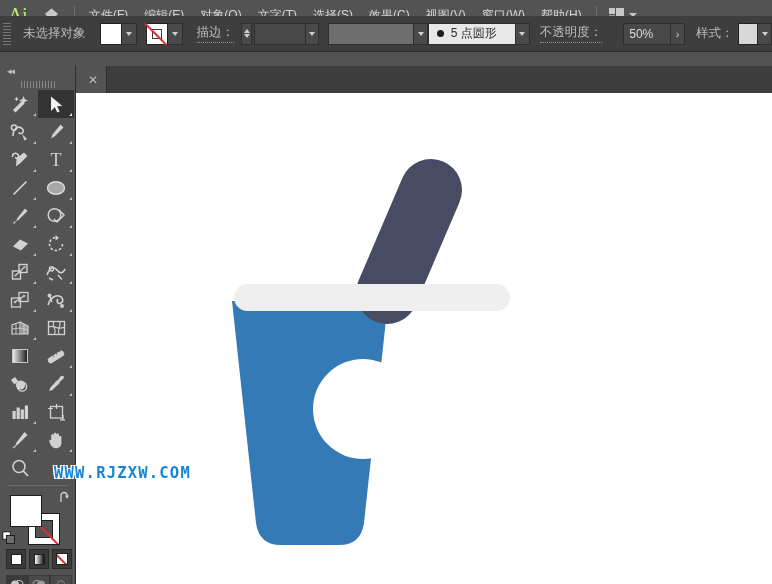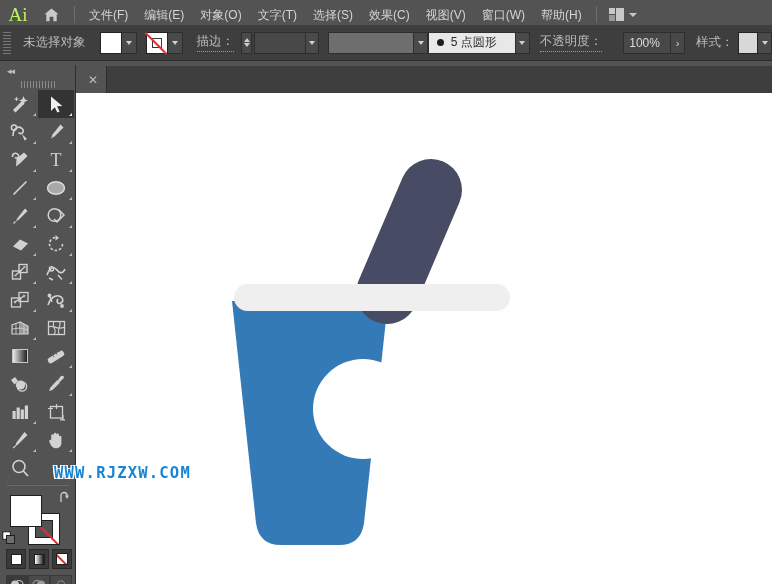--- a/index.html
+++ b/index.html
@@ -36,21 +36,21 @@
   .arrange-box { display: flex; align-items: center; gap: 5px; padding: 0 6px; }
   .arrange-glyph { position: relative; width: 15px; height: 13px; }
   .arrange-glyph i { position: absolute; background: #c8c8c8; display: block; }
   .chev {
     width: 0; height: 0; border-left: 4px solid transparent;
     border-right: 4px solid transparent; border-top: 4.5px solid #c8c8c8;
   }
 
   
   #controlbar {
-    position: absolute; left: 0; top: 25px; width: 772px; height: 36px;
+    position: absolute; left: 0; top: 16px; width: 772px; height: 36px;
     background: #3e3e3e; display: flex; align-items: center;
     border-bottom: 1px solid #2c2c2c;
   }
   .grip {
     width: 9px; height: 22px; margin-left: 3px; margin-right: 4px;
     background-image: repeating-linear-gradient(to bottom,
       #787878 0px, #787878 1px, #3e3e3e 1px, #3e3e3e 3px);
   }
   .cb-label { font-size: 12.5px; color: #bdbdbd; white-space: nowrap; }
   .cb-label.dotted { border-bottom: 1px dotted #9a9a9a; padding-bottom: 1px; }
@@ -323,21 +323,21 @@
 
     <div class="brush-box" style="width:96px; ">
       <span class="brush-dot"></span>
       <span>5 点圆形</span>
     </div>
     <div class="dd-arrow">
         <span class="chev2"></span>
       </div>
 
     <div class="cb-label dotted" style="margin:0 21px 0 10px;">不透明度：</div>
-    <div class="field" style="width:52px;">100%</div>
+    <div class="field" style="width:52px;">50%</div>
     <div class="arrow-right">›</div>
 
     <div class="cb-label" style="margin:0 5px 0 11px;">样式：</div>
     <div class="style-swatch"></div>
     <div class="dd-arrow">
         <span class="chev2"></span>
       </div>
   </div>
 
   <div id="tabbar">

